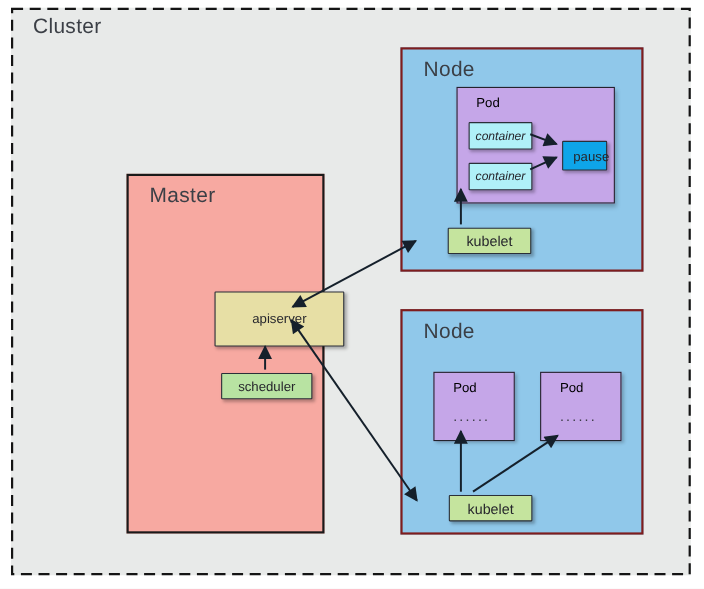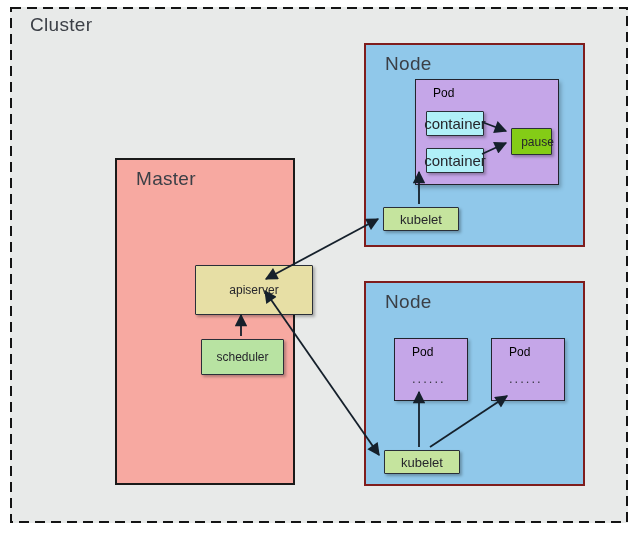--- a/index.html
+++ b/index.html
@@ -50,28 +50,28 @@
   }
   .pod2a { left:28px;  top:55px; }
   .pod2b { left:125px; top:55px; }
 
   .sm {
     position:absolute; display:flex; align-items:center; justify-content:center;
     border:1.3px solid #2a2f38; color:#26262c;
     box-shadow:2px 2px 3px rgba(0,0,0,0.28); border-radius:1px;
   }
   .apiserver-box { left:30px; top:105px; width:118px; height:50px; background:#E7DFA5; font-size:12px;margin-left:48px; }
-  .scheduler-box { left:84px; top:179px; width:83px;  height:36px; background:#B8E3A2; font-size:12px; }
-  .kubelet-box   { width:76px; height:24px; background:#C5E49E; font-size:13px; }
+  .scheduler-box { left:84px; top:179px; width:83px;  height:24px; background:#B8E3A2; font-size:12px; }
+  .kubelet-box   { width:76px; height:24px; background:#C5E49E; font-size:13px;margin-left:24px; }
   .kubelet1 { left:17px; top:162px; }
   .kubelet2 { left:18px; top:167px; }
-  .container-box { left:10px; width:58px; height:25px; background:#B0F0F8; font-size:15px; }
+  .container-box { left:10px; width:58px; height:25px; background:#B0F0F8; font-size:11px;font-style:italic; }
   .container1 { top:31px; }
   .container2 { top:68px; }
-  .pause-box { left:95px; top:48px; width:41px; height:27px; background:#84cc16; font-size:12px; position:absolute;padding-left:12px; }
+  .pause-box { left:95px; top:48px; width:41px; height:27px; background:#0ea5e9; font-size:12px; position:absolute;padding-left:12px; }
 
   .arrows {
     position:absolute; left:0; top:0; pointer-events:none;
   }
 </style>
 </head>
 <body>
 
 <div class="stage">
 

